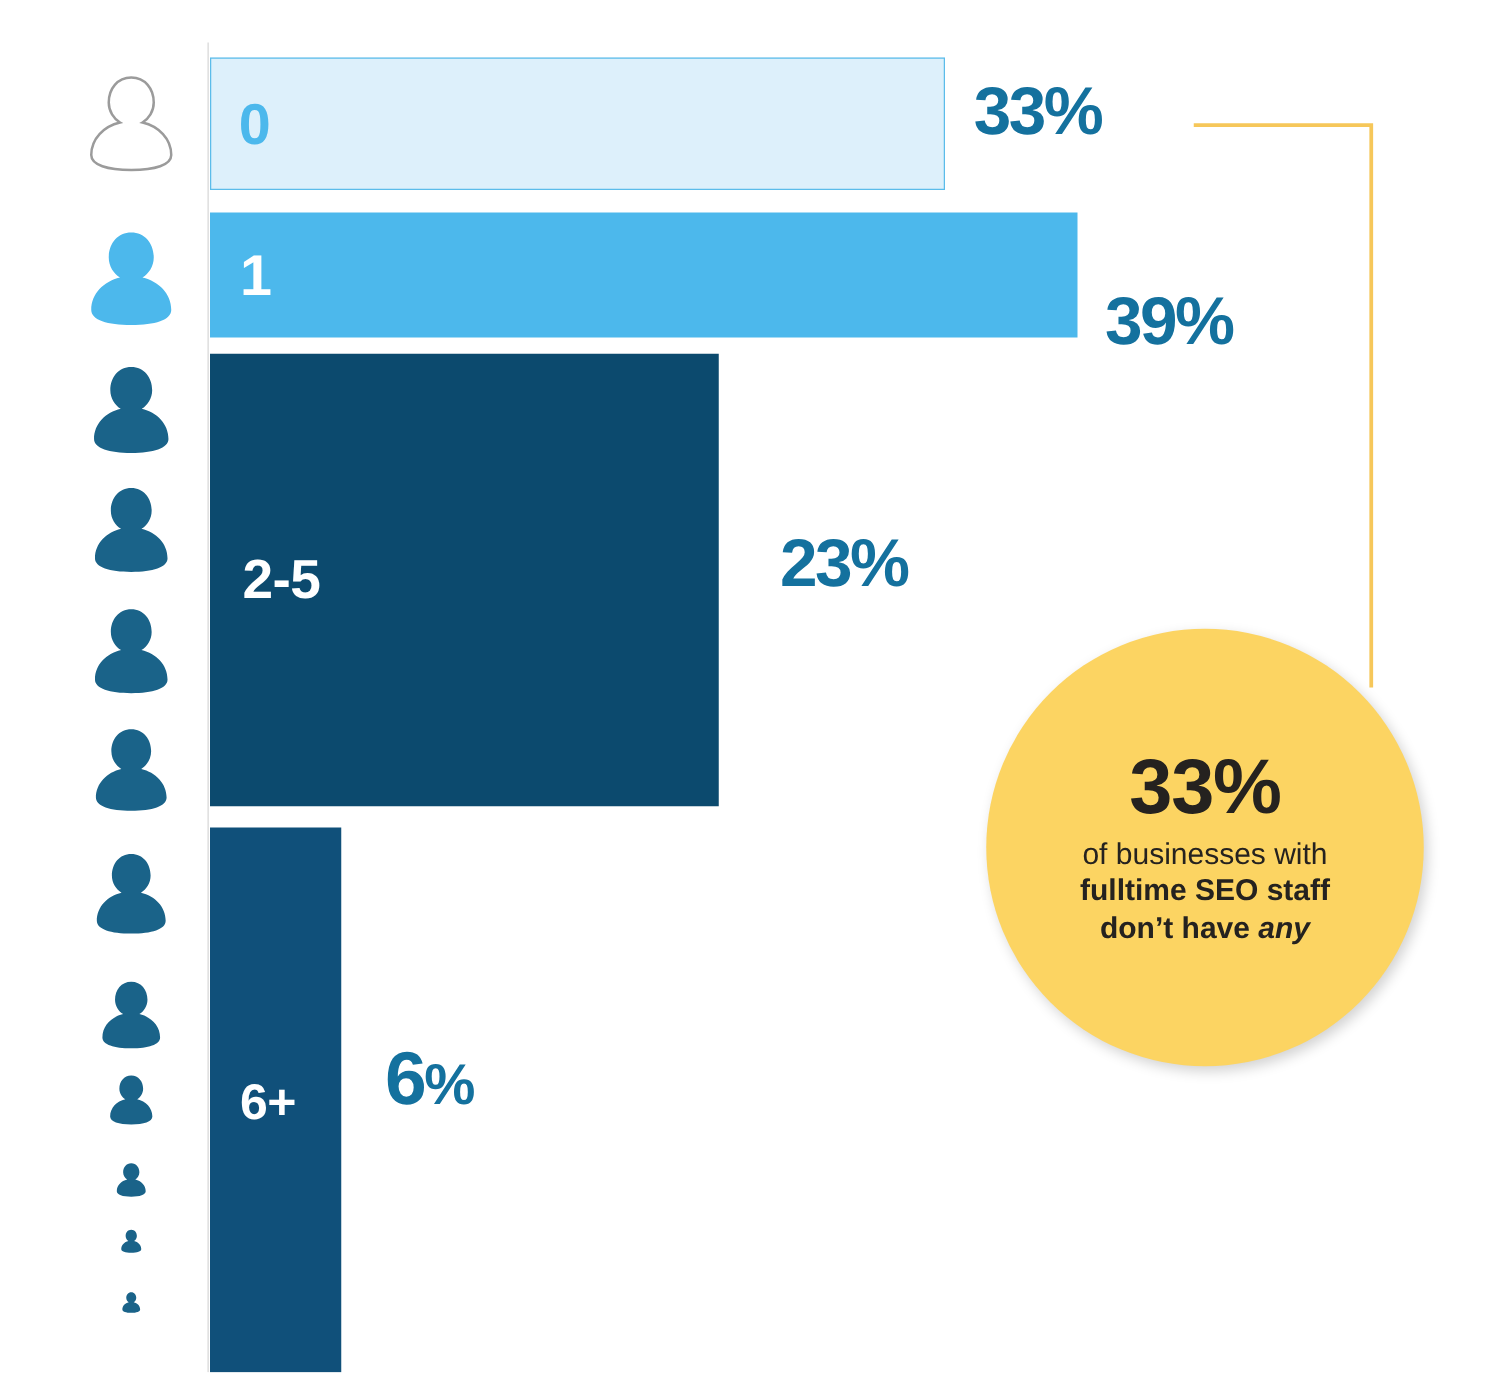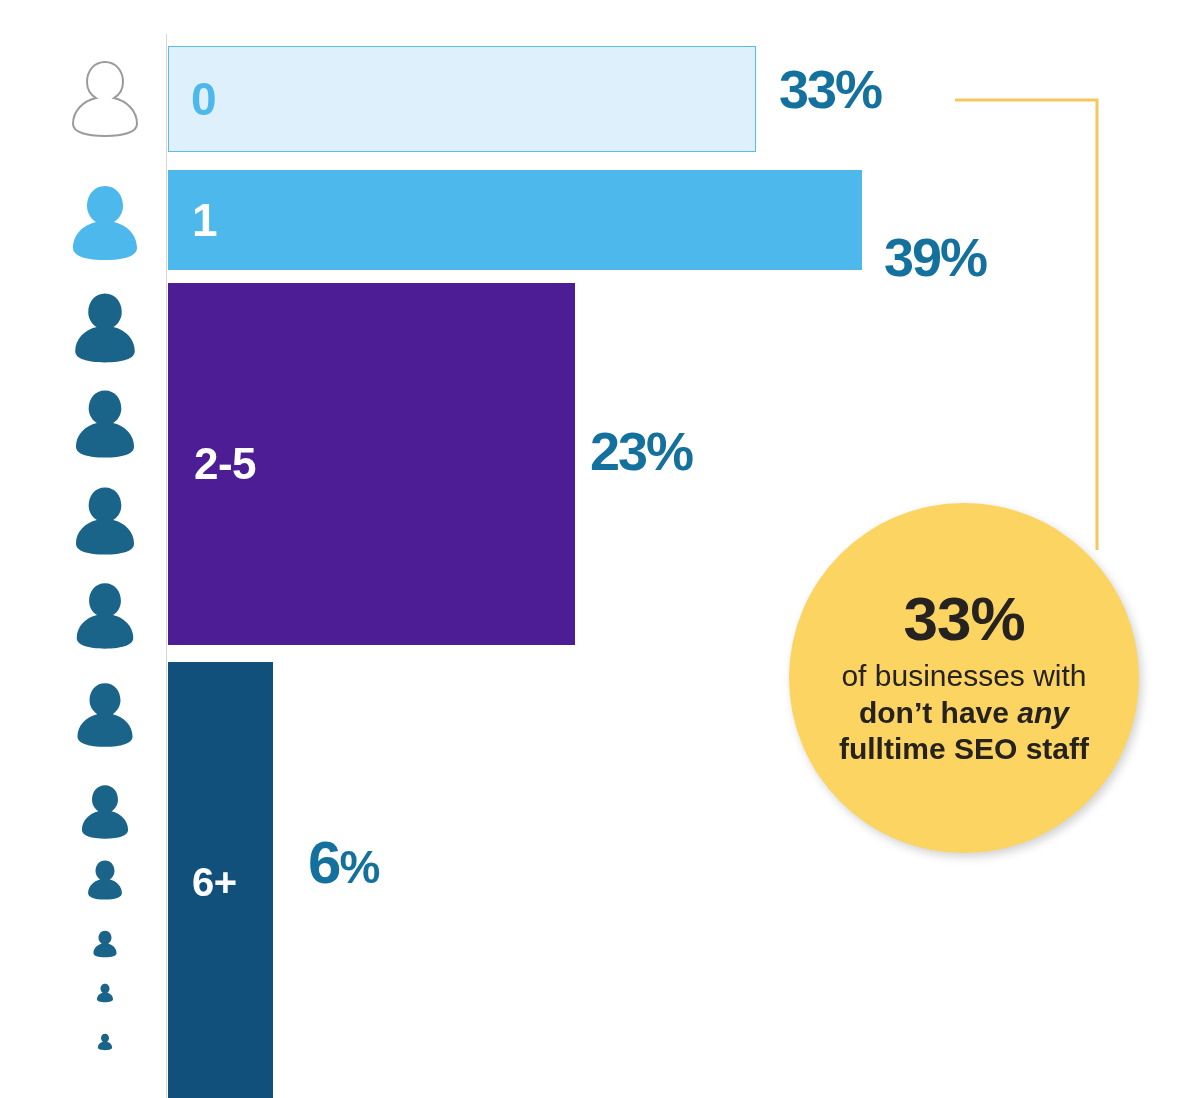--- a/index.html
+++ b/index.html
@@ -80,21 +80,21 @@
     left: 24px;
     top: 50%;
     transform: translateY(-50%);
     font-size: 46px;
     color: #ffffff;
   }
 
   .bar-2 {
     top: 283px;
     height: 362px;
-    background: #4c1d95;
+    background: #0c4a6e;
   }
   .bar-2 .bar-label {
     left: 26px;
     top: 50%;
     transform: translateY(-50%);
     font-size: 44px;
     color: #ffffff;
   }
 
   .bar-3 {
@@ -120,21 +120,21 @@
   .value-label .num {
     font-size: 54px;
     letter-spacing: -2px;
   }
   .value-label .pct {
     font-size: 54px;
     font-weight: bold;
   }
   .value-0 { left: 779px; top: 62px; }
   .value-1 { left: 884px; top: 182px; margin-top: 48px; }
-  .value-2 { left: 590px; top: 424px; }
+  .value-2 { left: 624px; top: 424px; }
   .value-3 .num { font-size: 60px; }
   .value-3 .pct { font-size: 46px; }
   .value-3 { left: 308px; top: 833px; }
 
   
   .connector {
     position: absolute;
     left: 940px;
     top: 80px;
     pointer-events: none;
@@ -160,21 +160,21 @@
     box-sizing: border-box;
   }
   .callout-pct {
     font-size: 62px;
     font-weight: bold;
     line-height: 1;
     letter-spacing: -1px;
     margin-bottom: 8px;
   }
   .callout-line {
-    font-size: 30px;
+    font-size: 24px;
     line-height: 1.22;
     white-space: nowrap;
   }
   .callout-line.strong { font-weight: bold; }
   .callout-line .italic { font-style: italic; }
 </style>
 </head>
 <body>
 
 <div id="canvas">
@@ -288,17 +288,17 @@
     <span class="num">6</span><span class="pct">%</span>
   </div>
 
   <svg class="connector" width="200" height="500">
     <path d="M 15 20 L 157 20 L 157 470" fill="none" stroke="#f6c75a" stroke-width="3"></path>
   </svg>
 
   <div class="callout">
     <div class="callout-pct">33%</div>
     <div class="callout-line">of businesses with</div>
+    <div class="callout-line strong">fulltime SEO staff</div>
     <div class="callout-line strong"><span>don’t have </span><span class="italic">any</span></div>
-    <div class="callout-line strong">fulltime SEO staff</div>
   </div>
 
 </div>
 
 </body></html>

